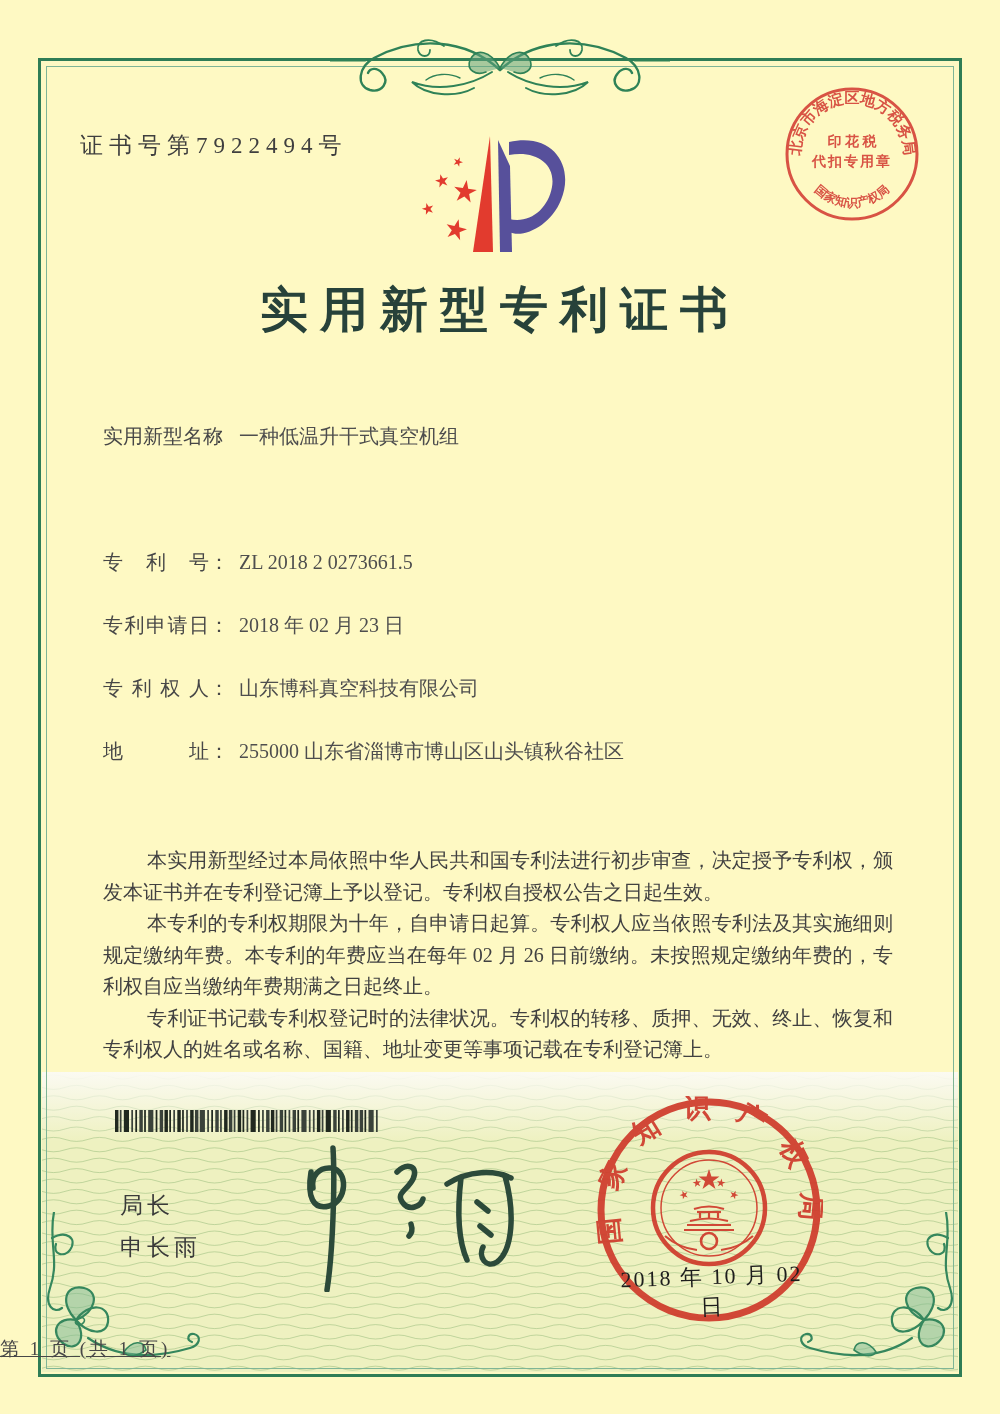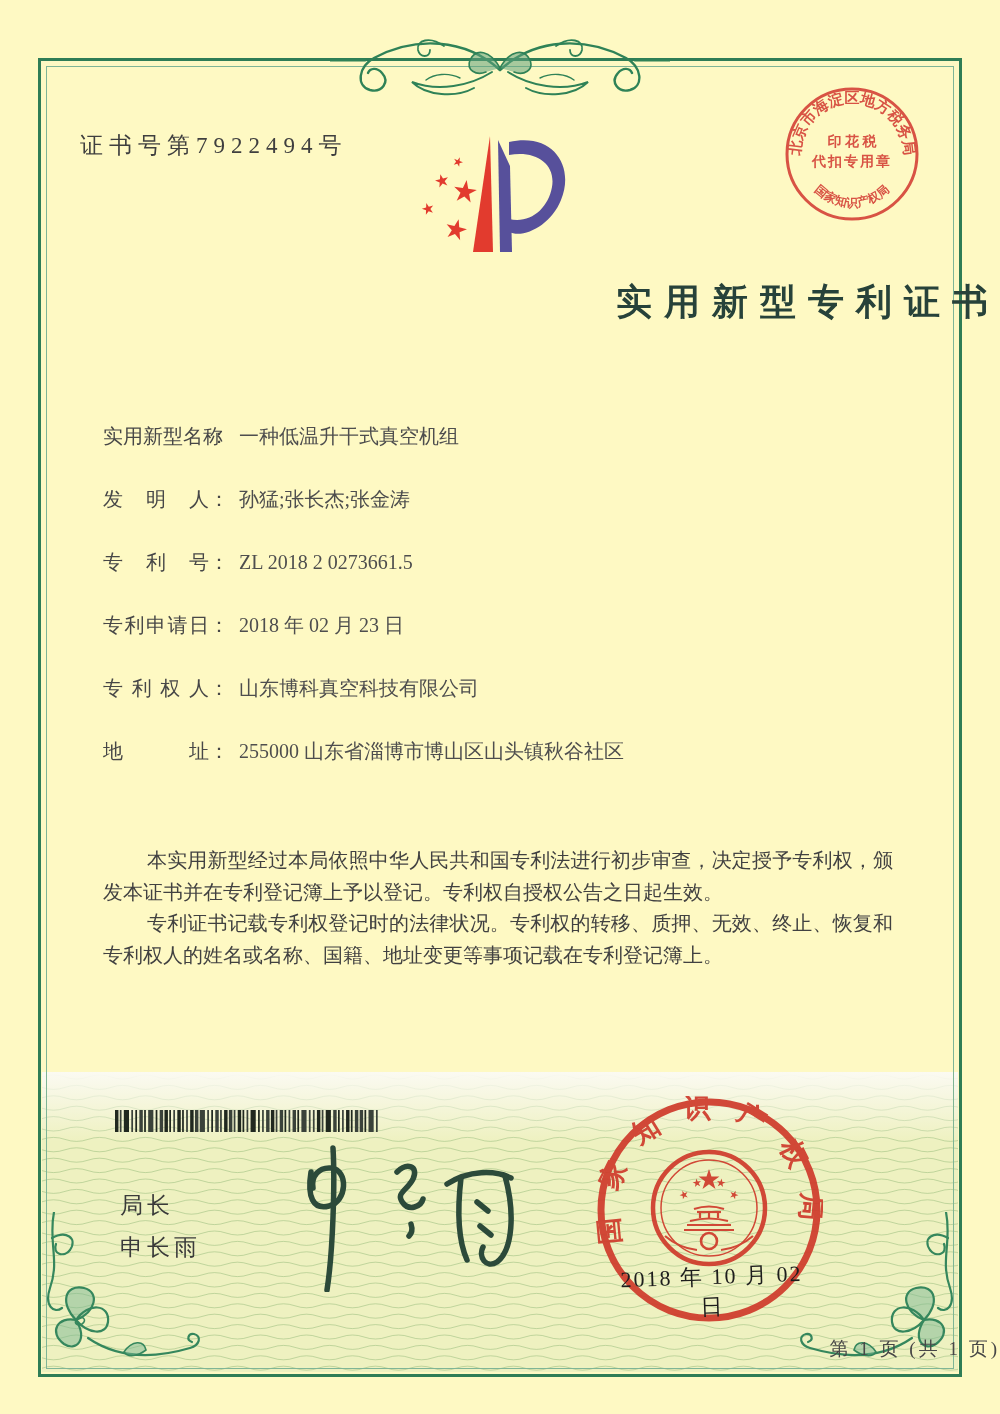--- a/index.html
+++ b/index.html
@@ -8,21 +8,21 @@
   
   .frame-outer{position:absolute;left:38px;top:58px;right:38px;bottom:37px;border:3px solid #2f7d56;pointer-events:none;}
   .frame-inner{position:absolute;left:46px;top:66px;right:46px;bottom:45px;border:1px solid #7fb596;pointer-events:none;}
   
   .wavy-wrap{position:absolute;left:42px;top:1072px;width:916px;height:300px;background:rgba(213,230,186,.38);}
   .wavy-wrap svg{position:absolute;inset:0;}
   .wavy-fade{position:absolute;left:0;top:0;right:0;height:70px;background:linear-gradient(#fbfaf2,rgba(251,250,242,0));}
   
   .cert-no{position:absolute;left:80px;top:130px;font-size:23px;letter-spacing:6px;color:#3f3f3f;}
   .logo{position:absolute;left:412px;top:128px;}
-  .title{position:absolute;left:0;right:0;top:278px;text-align:right;font-size:36px;font-weight:bold;
+  .title{position:absolute;left:0;right:0;top:278px;text-align:center;font-size:48px;font-weight:bold;
          letter-spacing:12px;color:#27423a;font-family:"Liberation Serif","DejaVu Serif",serif;}
   
   .tax-stamp{position:absolute;left:783px;top:85px;opacity:.92;}
   .big-seal{position:absolute;left:595px;top:1096px;opacity:.92;}
   .seal-date{position:absolute;left:612px;top:1262px;width:200px;text-align:center;font-size:22px;
              color:#1d1d1d;letter-spacing:2px;transform:rotate(-2deg);font-family:"Liberation Serif",serif;}
   
   .field-row{position:absolute;left:103px;font-size:20px;white-space:nowrap;}
   .flabel{display:inline-block;width:106px;text-align:justify;text-align-last:justify;color:#474747;vertical-align:bottom;}
   .fcolon{color:#474747;}
@@ -31,21 +31,21 @@
   .field-row .col2 .flabel{width:106px;}
   
   .body-text{position:absolute;left:103px;top:845px;width:790px;font-size:20px;line-height:31.5px;
              text-align:justify;color:#414141;}
   .body-text p{margin:0;text-indent:2.2em;}
   
   .barcode{position:absolute;left:115px;top:1110px;}
   .director-title{position:absolute;left:120px;top:1190px;font-size:23px;letter-spacing:4px;color:#3a3a3a;}
   .director-name{position:absolute;left:120px;top:1232px;font-size:23px;letter-spacing:4px;color:#3a3a3a;}
   .signature{position:absolute;left:283px;top:1142px;}
-  .footer{position:absolute;left:0;right:0;top:1336px;text-align:right;font-size:19px;letter-spacing:3px;color:#474747;}
+  .footer{position:absolute;left:0;right:0;top:1336px;text-align:left;font-size:19px;letter-spacing:3px;color:#474747;text-decoration:underline;}
   
   .top-ornament{position:absolute;left:330px;top:20px;}
   .corner-left{position:absolute;left:40px;top:1212px;}
   .corner-right{position:absolute;left:795px;top:1212px;transform:scaleX(-1);}
   .hidden-defs{position:absolute;width:0;height:0;overflow:hidden;}
 </style>
 </head>
 <body>
 
 <div class="page">
@@ -161,38 +161,36 @@
     </text>
     <text y="-8" text-anchor="middle" font-size="14" fill="#d5453a" font-weight="bold">印 花 税</text>
     <text y="12" text-anchor="middle" font-size="14" letter-spacing="2" fill="#d5453a" font-weight="bold">代扣专用章</text>
   </svg>
 
   <div class="title">实用新型专利证书</div>
 
   <div class="field-row" style="top:423px">
     <span class="flabel">实用新型名称</span><span class="fcolon">：</span><span class="fvalue">一种低温升干式真空机组</span>
   </div>
-  <div class="field-row" style="top:486px">
-    <span class="flabel">发明人</span><span class="fcolon">：</span><span class="fvalue">孙猛;张长杰;张金涛</span>
-  </div>
   <div class="field-row" style="top:549px">
     <span class="flabel">专利号</span><span class="fcolon">：</span><span class="fvalue">ZL 2018 2 0273661.5</span>
   </div>
   <div class="field-row" style="top:612px">
     <span class="flabel">专利申请日</span><span class="fcolon">：</span><span class="fvalue">2018 年 02 月 23 日</span>
   </div>
   <div class="field-row" style="top:675px">
     <span class="flabel">专利权人</span><span class="fcolon">：</span><span class="fvalue">山东博科真空科技有限公司</span>
   </div>
   <div class="field-row" style="top:738px">
     <span class="flabel">地址</span><span class="fcolon">：</span><span class="fvalue">255000  山东省淄博市博山区山头镇秋谷社区</span>
   </div>
 
   <div class="body-text">
     <p>本实用新型经过本局依照中华人民共和国专利法进行初步审查，决定授予专利权，颁发本证书并在专利登记簿上予以登记。专利权自授权公告之日起生效。</p>
+    <p>本专利的专利权期限为十年，自申请日起算。专利权人应当依照专利法及其实施细则规定缴纳年费。本专利的年费应当在每年 02 月 26 日前缴纳。未按照规定缴纳年费的，专利权自应当缴纳年费期满之日起终止。</p>
     <p>专利证书记载专利权登记时的法律状况。专利权的转移、质押、无效、终止、恢复和专利权人的姓名或名称、国籍、地址变更等事项记载在专利登记簿上。</p>
   </div>
 
   <svg id="barcodesvg" class="barcode" width="265" height="22" preserveAspectRatio="none" viewBox="0 0 276.3999999999999 24">
       <rect x="0" y="0" width="3.6" height="24" fill="#20281f"></rect>
       <rect x="5" y="0" width="1.8" height="24" fill="#3a423a"></rect>
       <rect x="9.2" y="0" width="5.4" height="24" fill="#20281f"></rect>
       <rect x="17" y="0" width="1.8" height="24" fill="#3a423a"></rect>
       <rect x="21.2" y="0" width="1.8" height="24" fill="#20281f"></rect>
       <rect x="25.4" y="0" width="3.6" height="24" fill="#3a423a"></rect>

